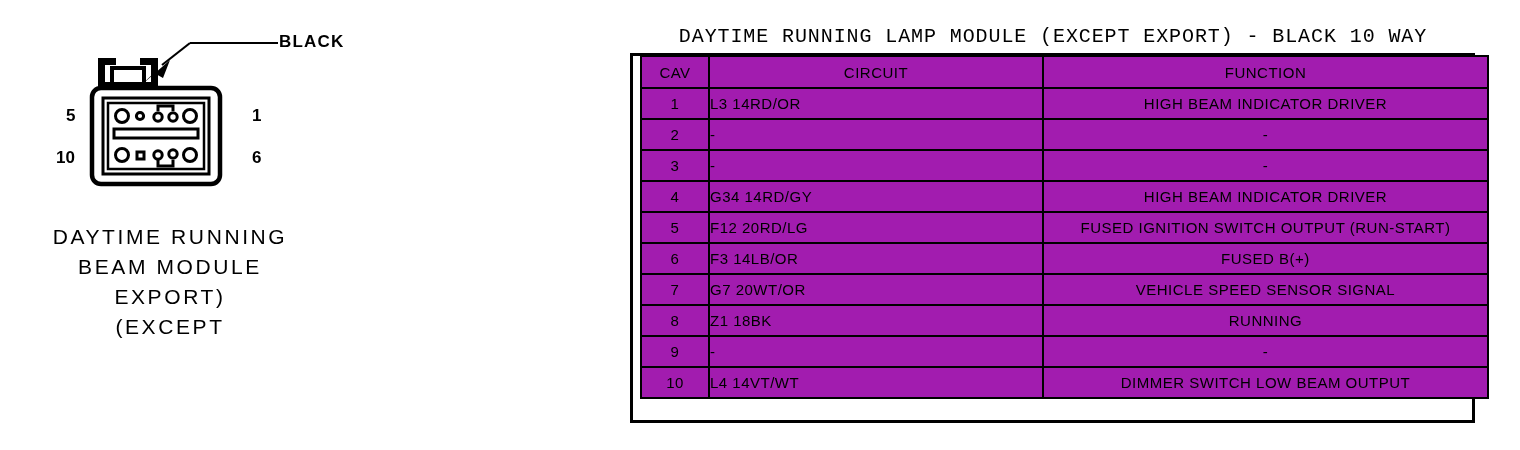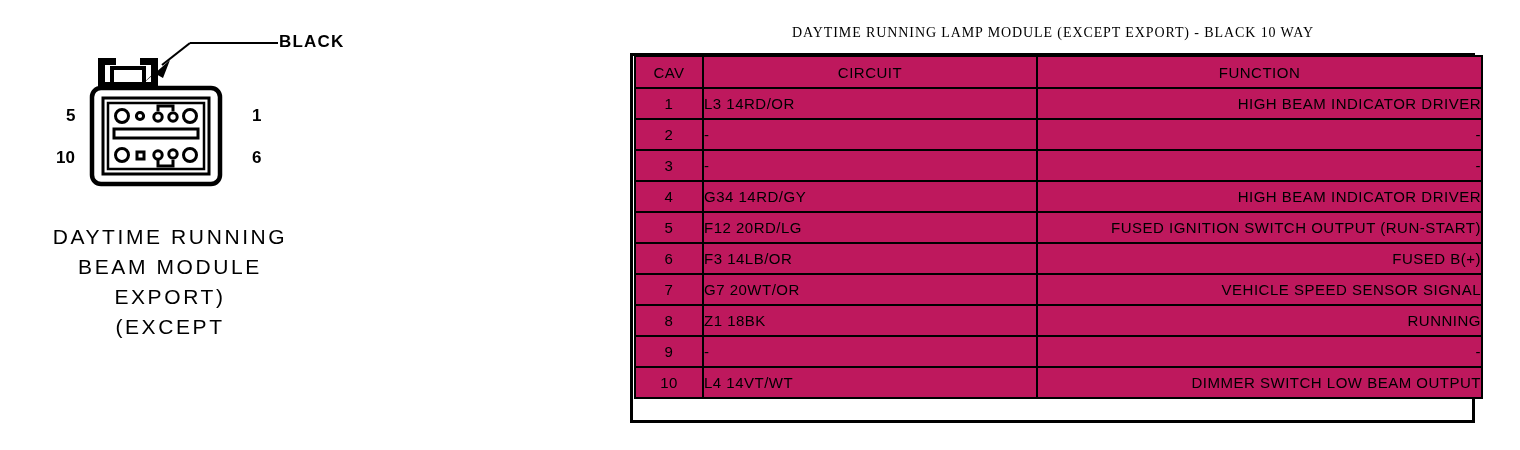--- a/index.html
+++ b/index.html
@@ -87,52 +87,52 @@
     width: 890px;
     height: 450px;
   }
 
   #table-title {
     position: absolute;
     left: 0;
     top: 25px;
     width: 846px;
     text-align: center;
-    font-size: 14px;
+    font-size: 20px;
     letter-spacing: 0.9px;
     white-space: nowrap;
-    font-family: Liberation Serif, serif;
+    font-family: Liberation Mono, monospace;
   }
 
   #pinout-table {
     position: absolute;
-    left: 4px;
+    left: 10px;
     top: 55px;
     width: 843px;
     border-collapse: collapse;
     table-layout: fixed;
-    background: #be185d;
+    background: #a21caf;
   }
   #pinout-table th,
   #pinout-table td {
     border: 2px solid #000;
     font-size: 15px;
     font-weight: normal;
     font-family: "Liberation Sans", sans-serif;
     height: 29px;
     padding: 0;
     letter-spacing: 0.5px;
   }
   #pinout-table thead th {
     text-align: center;
     height: 30px;
   }
   .col-cav  { width: 66px;  text-align: center; }
   .col-circ { width: 332px; text-align: left; padding-left: 8px; margin-left: 28px; }
-  .col-func { width: 443px; text-align: right; padding-left: 8px; }
+  .col-func { width: 443px; text-align: center; padding-left: 8px; }
 
   
   #table-frame {
     position: absolute;
     left: 0px;
     top: 53px;
     width: 845px;
     height: 370px;
     border: 3px solid #000;
     box-sizing: border-box;

